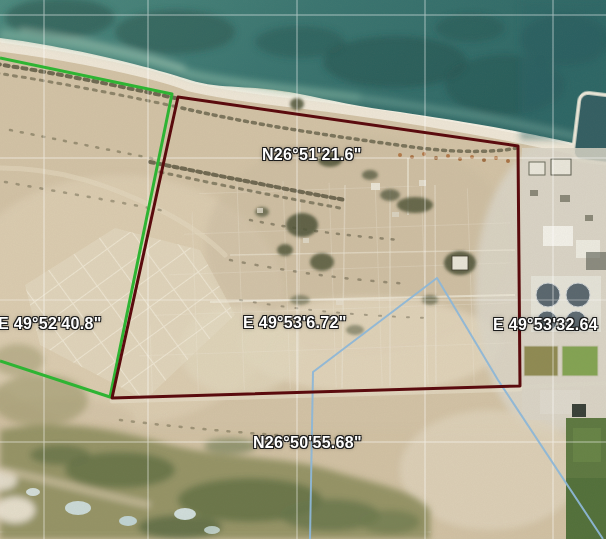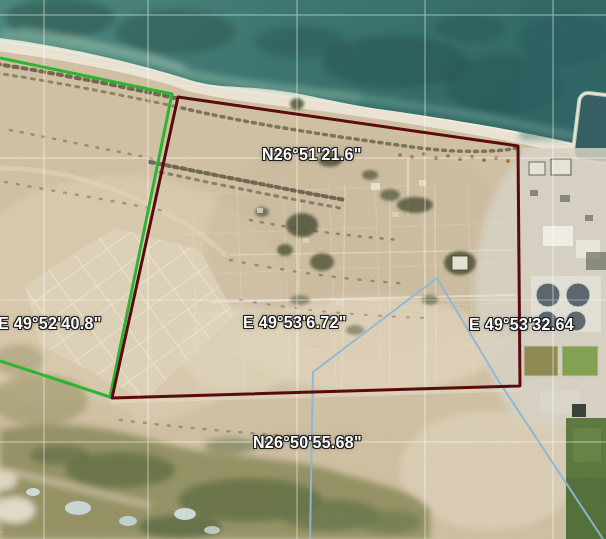--- a/index.html
+++ b/index.html
@@ -3,21 +3,21 @@
 <meta charset="utf-8">
 <style>
   html,body{margin:0;padding:0;background:#d2c2a5;}
   .screen{position:relative;width:606px;height:539px;overflow:hidden;font-family:"Liberation Sans",sans-serif;}
   .screen svg{position:absolute;left:0;top:0;}
   .lbl{position:absolute;color:#fff;font:600 16px "Liberation Sans",sans-serif;letter-spacing:.3px;white-space:nowrap;
        text-shadow:-1px -1px 0 #1b1b1b,1px -1px 0 #1b1b1b,-1px 1px 0 #1b1b1b,1px 1px 0 #1b1b1b,0 0 4px rgba(0,0,0,.55);}
   #lat-top{left:262px;top:146px;}
   #e-left{left:-2px;top:315px;}
   #e-mid{left:243px;top:314px;}
-  #e-right{left:469px;top:316px;}
+  #e-right{left:493px;top:316px;}
   #lat-bottom{left:253px;top:434px;}
 </style>
 </head>
 <body>
 
 <div class="screen">
 <svg width="606" height="539" viewBox="0 0 606 539">
   <defs>
     <linearGradient id="waterGrad" x1="0" y1="0" x2="1" y2="0.25">
       <stop offset="0" stop-color="#4d8a7f"></stop>

